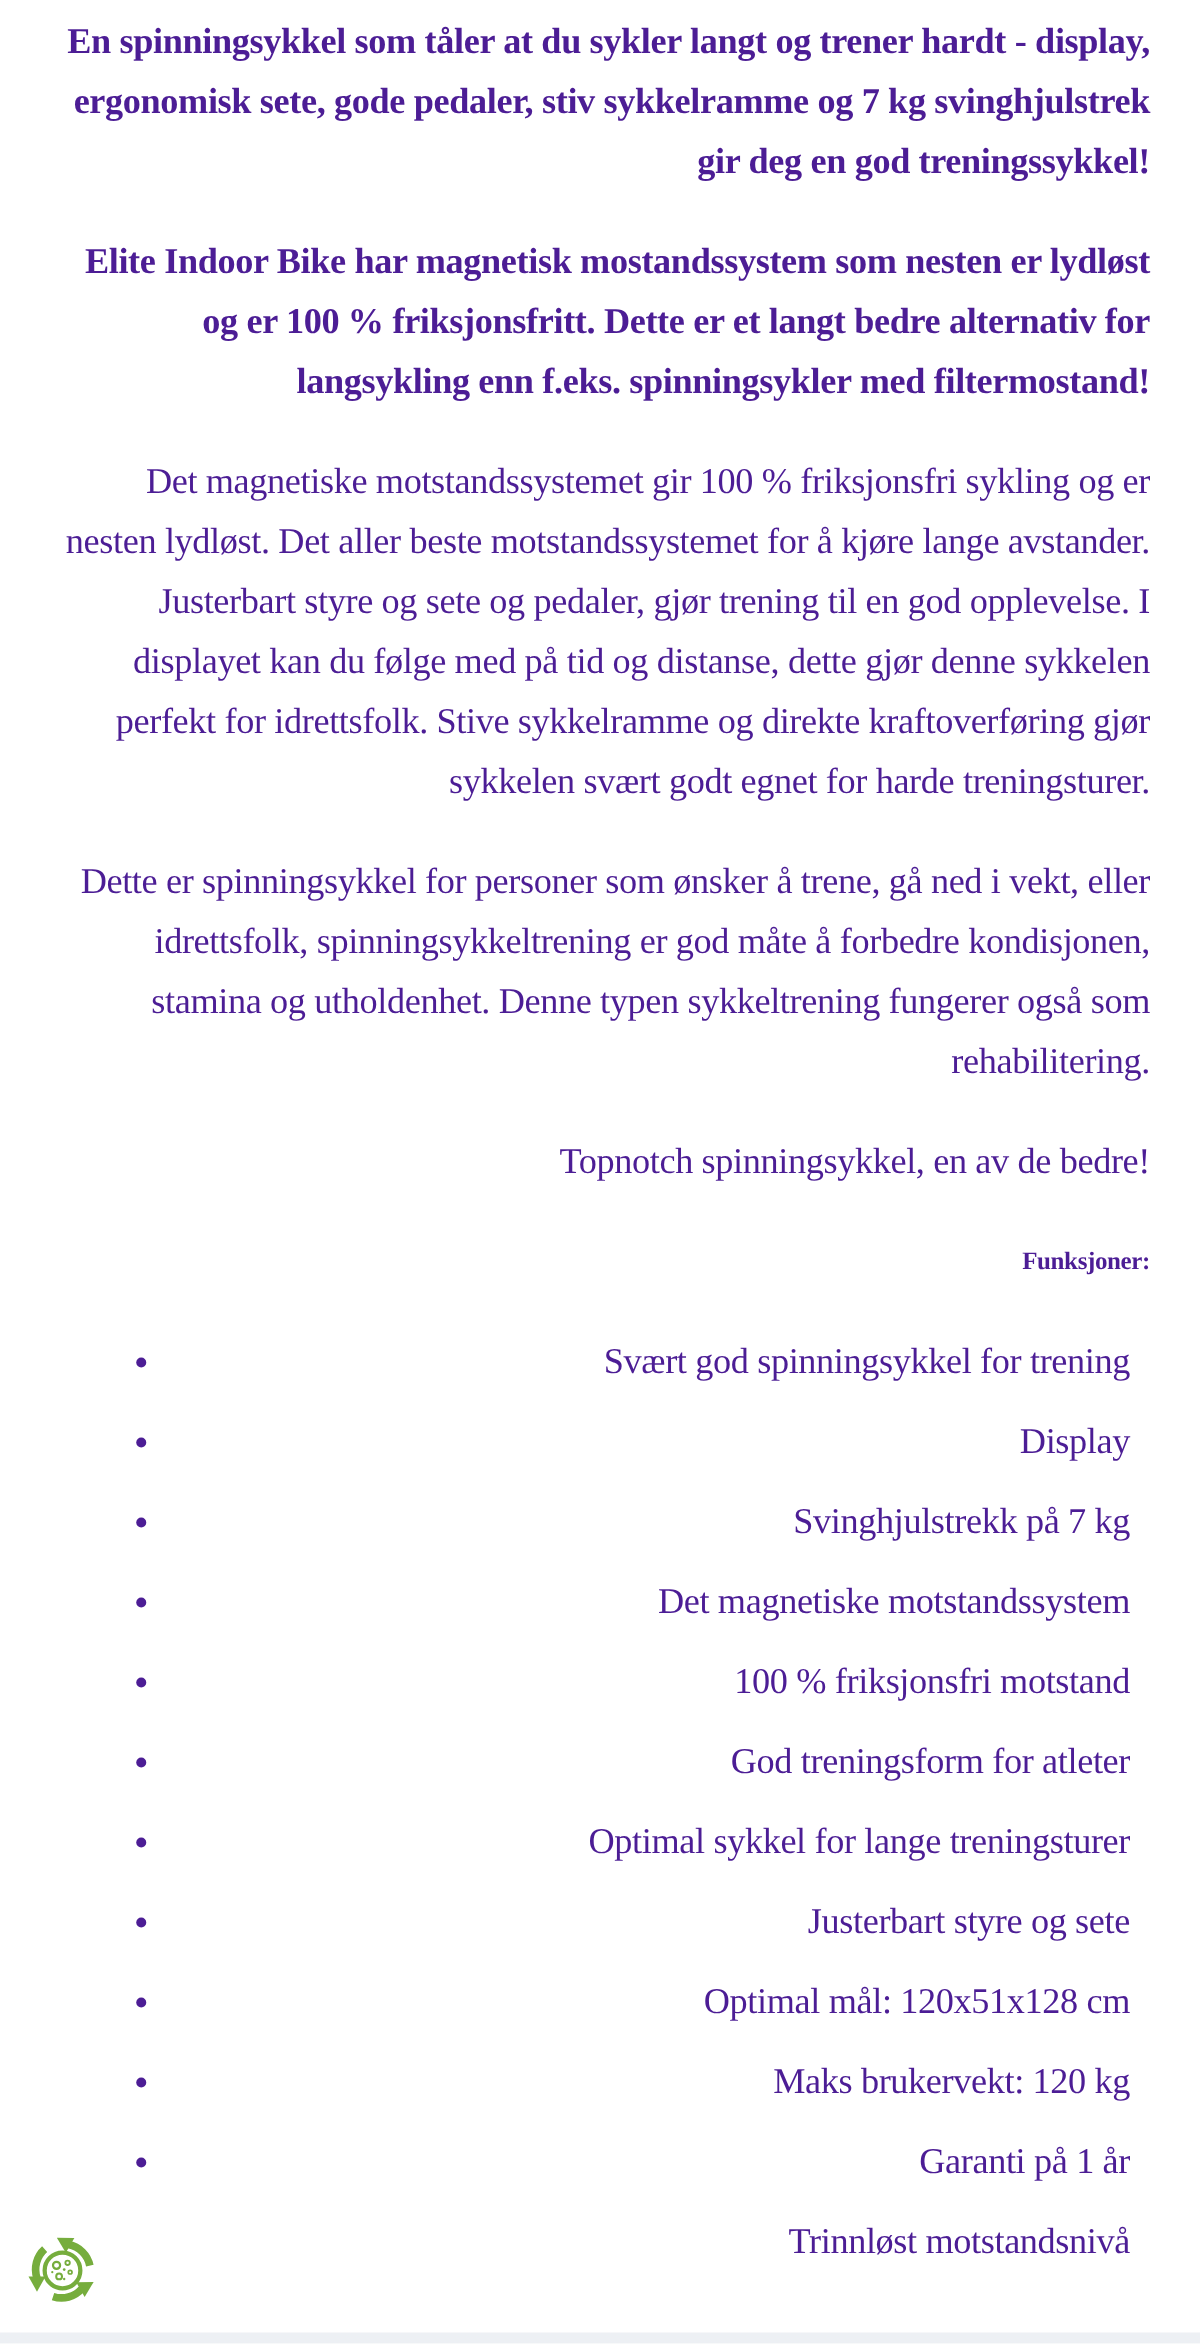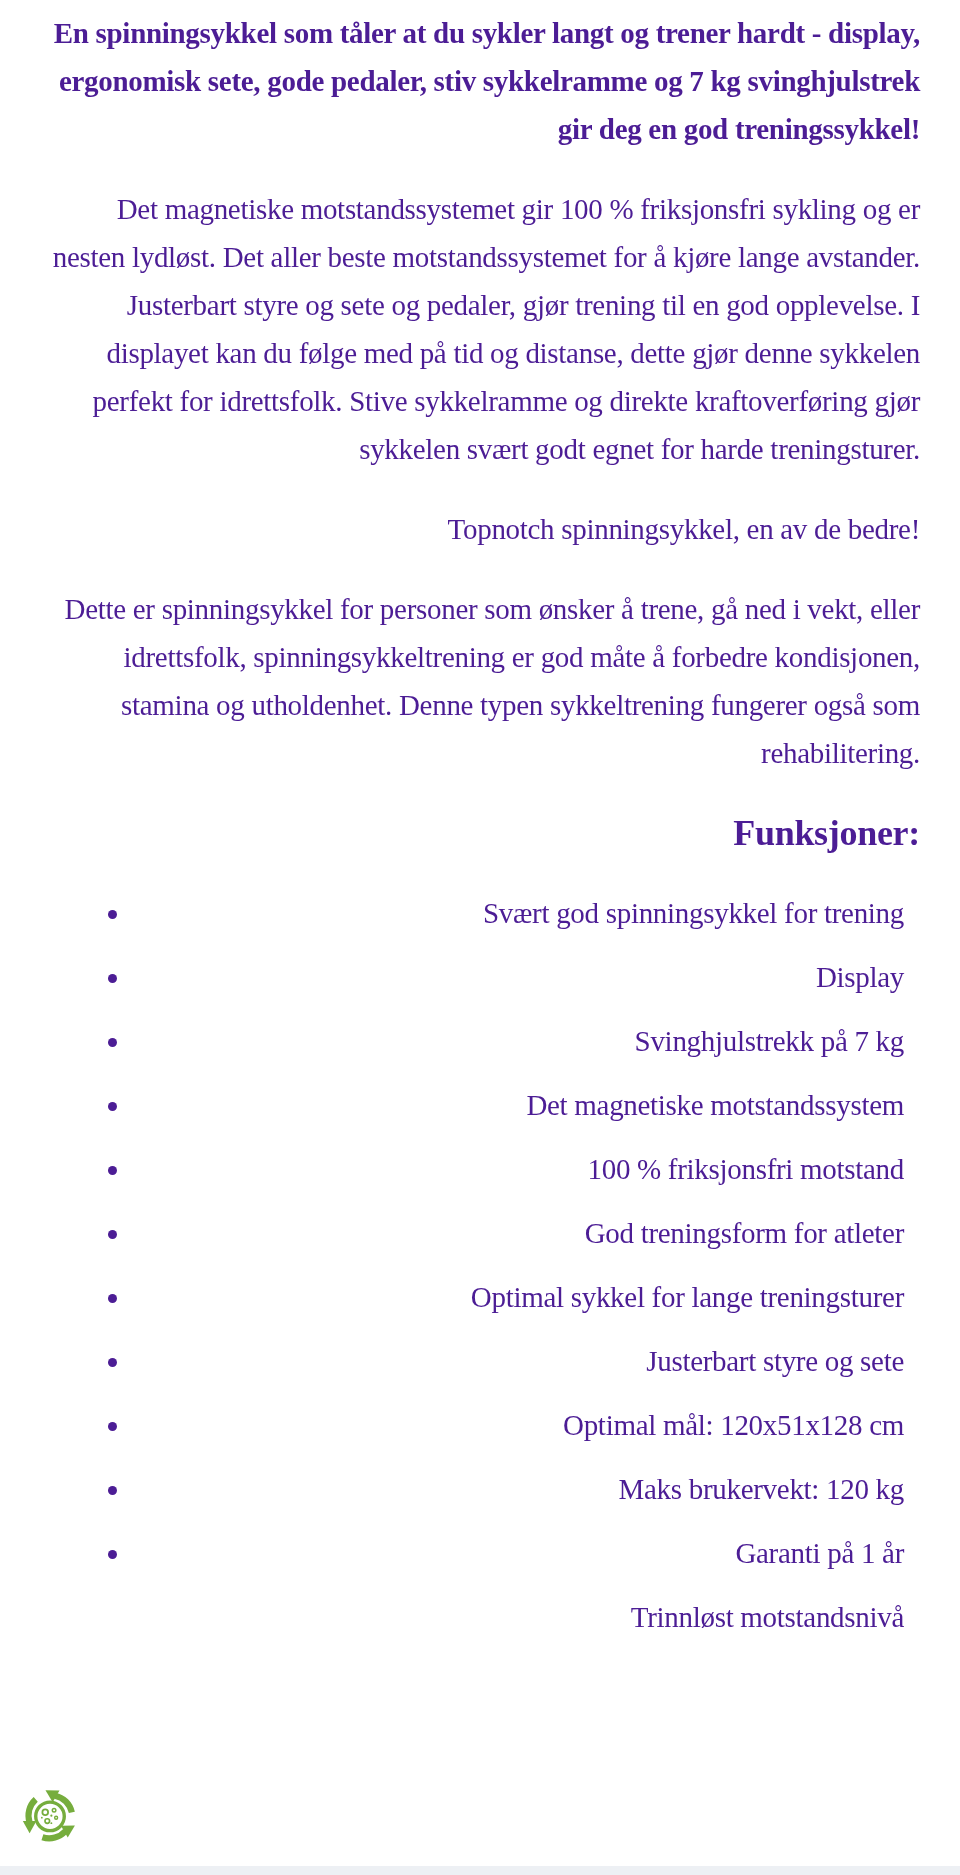--- a/index.html
+++ b/index.html
@@ -20,21 +20,21 @@
     left: 40px;
     width: 880px;
     font-size: 29px;
     line-height: 48px;
     letter-spacing: -0.3px;
   }
   .para { margin: 0 0 32px 0; }
   .para.bold { font-weight: 700; }
   .features-heading {
     margin: 0 0 32px 0;
-    font-size: 36px;
+    font-size: 20px;
     line-height: 48px;
     font-weight: 700;
   }
   ul.features {
     margin: 0;
     padding: 0 0 0 76px;
     list-style: disc;
   }
   ul.features li { margin: 16px; line-height: 48px; }
   ul.features li.no-bullet { list-style: none; }
@@ -61,26 +61,27 @@
 </style>
 </head>
 <body>
 
 <div class="page">
 
   <div class="content">
 
     <p class="para bold">En spinningsykkel som tåler at du sykler langt og trener hardt - display, ergonomisk sete, gode pedaler, stiv sykkelramme og 7 kg svinghjulstrek gir deg en god treningssykkel!</p>
 
+    <p class="para bold">Elite Indoor Bike har magnetisk mostandssystem som nesten er lydløst og er 100 % friksjonsfritt. Dette er et langt bedre alternativ for langsykling enn f.eks. spinningsykler med filtermostand!</p>
 
     <p class="para">Det magnetiske motstandssystemet gir 100 % friksjonsfri sykling og er nesten lydløst. Det aller beste motstandssystemet for å kjøre lange avstander. Justerbart styre og sete og pedaler, gjør trening til en god opplevelse. I displayet kan du følge med på tid og distanse, dette gjør denne sykkelen perfekt for idrettsfolk. Stive sykkelramme og direkte kraftoverføring gjør sykkelen svært godt egnet for harde treningsturer.</p>
 
+    <p class="para">Dette er spinningsykkel for personer som ønsker å trene, gå ned i vekt, eller idrettsfolk, spinningsykkeltrening er god måte å forbedre kondisjonen, stamina og utholdenhet. Denne typen sykkeltrening fungerer også som rehabilitering.</p>
+
     <p class="para">Topnotch spinningsykkel, en av de bedre!</p>
-
-    <p class="para">Dette er spinningsykkel for personer som ønsker å trene, gå ned i vekt, eller idrettsfolk, spinningsykkeltrening er god måte å forbedre kondisjonen, stamina og utholdenhet. Denne typen sykkeltrening fungerer også som rehabilitering.</p>
 
     <p class="features-heading">Funksjoner:</p>
 
     <ul class="features">
       <li>Svært god spinningsykkel for trening</li>
       <li>Display</li>
       <li>Svinghjulstrekk på 7 kg</li>
       <li>Det magnetiske motstandssystem</li>
       <li>100 % friksjonsfri motstand</li>
       <li>God treningsform for atleter</li>

